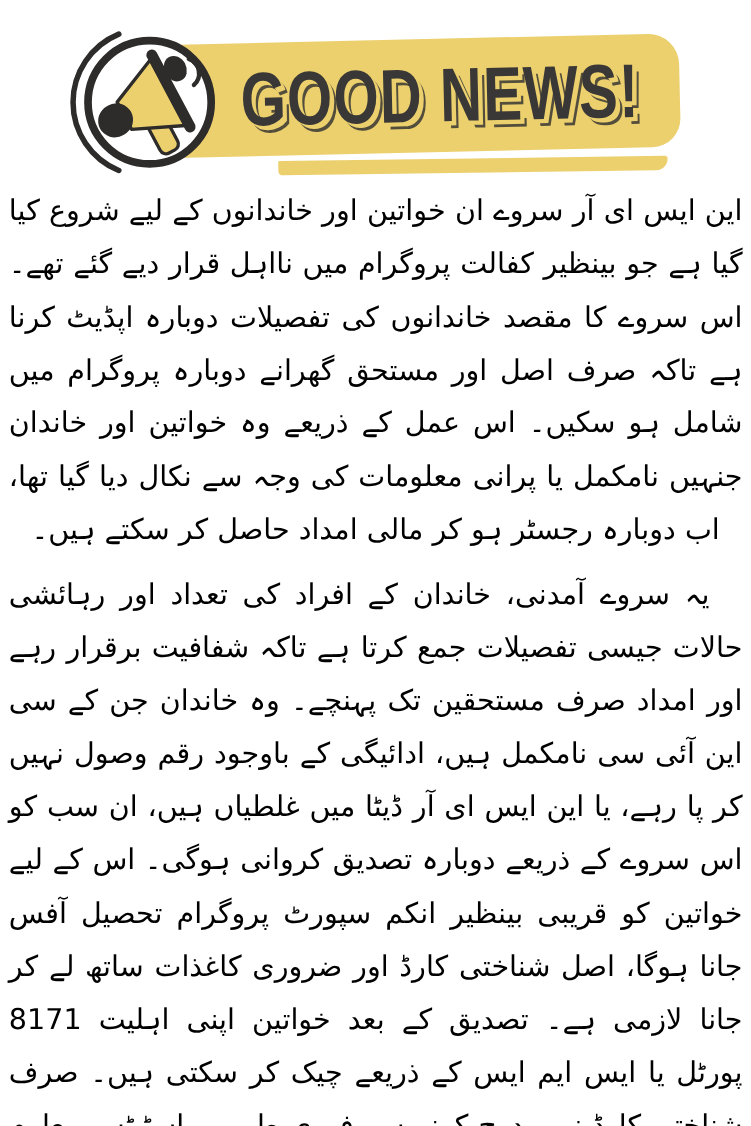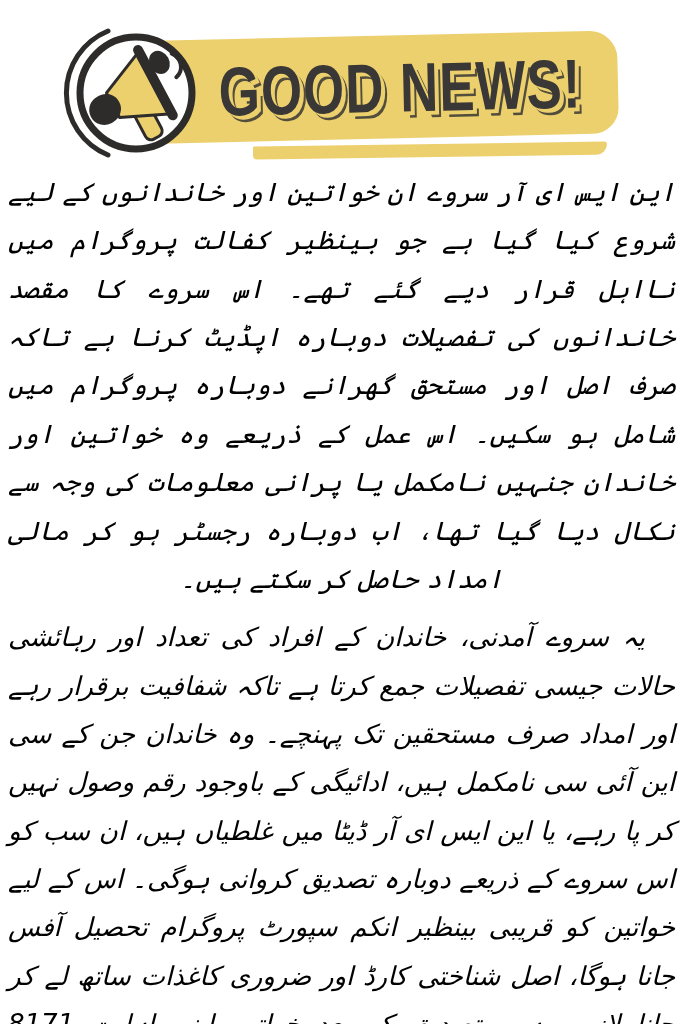--- a/index.html
+++ b/index.html
@@ -66,21 +66,20 @@
     color: #000000;
     font-size: 26px;
     line-height: 1.86;
     text-align: justify;
     text-align-last: center;
   }
   .article p {
     margin: 0 0 10px 0;
     text-align: justify;
     text-align-last: center;
-    font-style: italic;
   }
   .article p + p { text-indent: 30px; }
 </style>
 </head>
 <body>
 
 <header class="header">
   <div class="banner-underline"></div>
   <div class="banner">
     <span class="banner-text">GOOD NEWS!</span>

